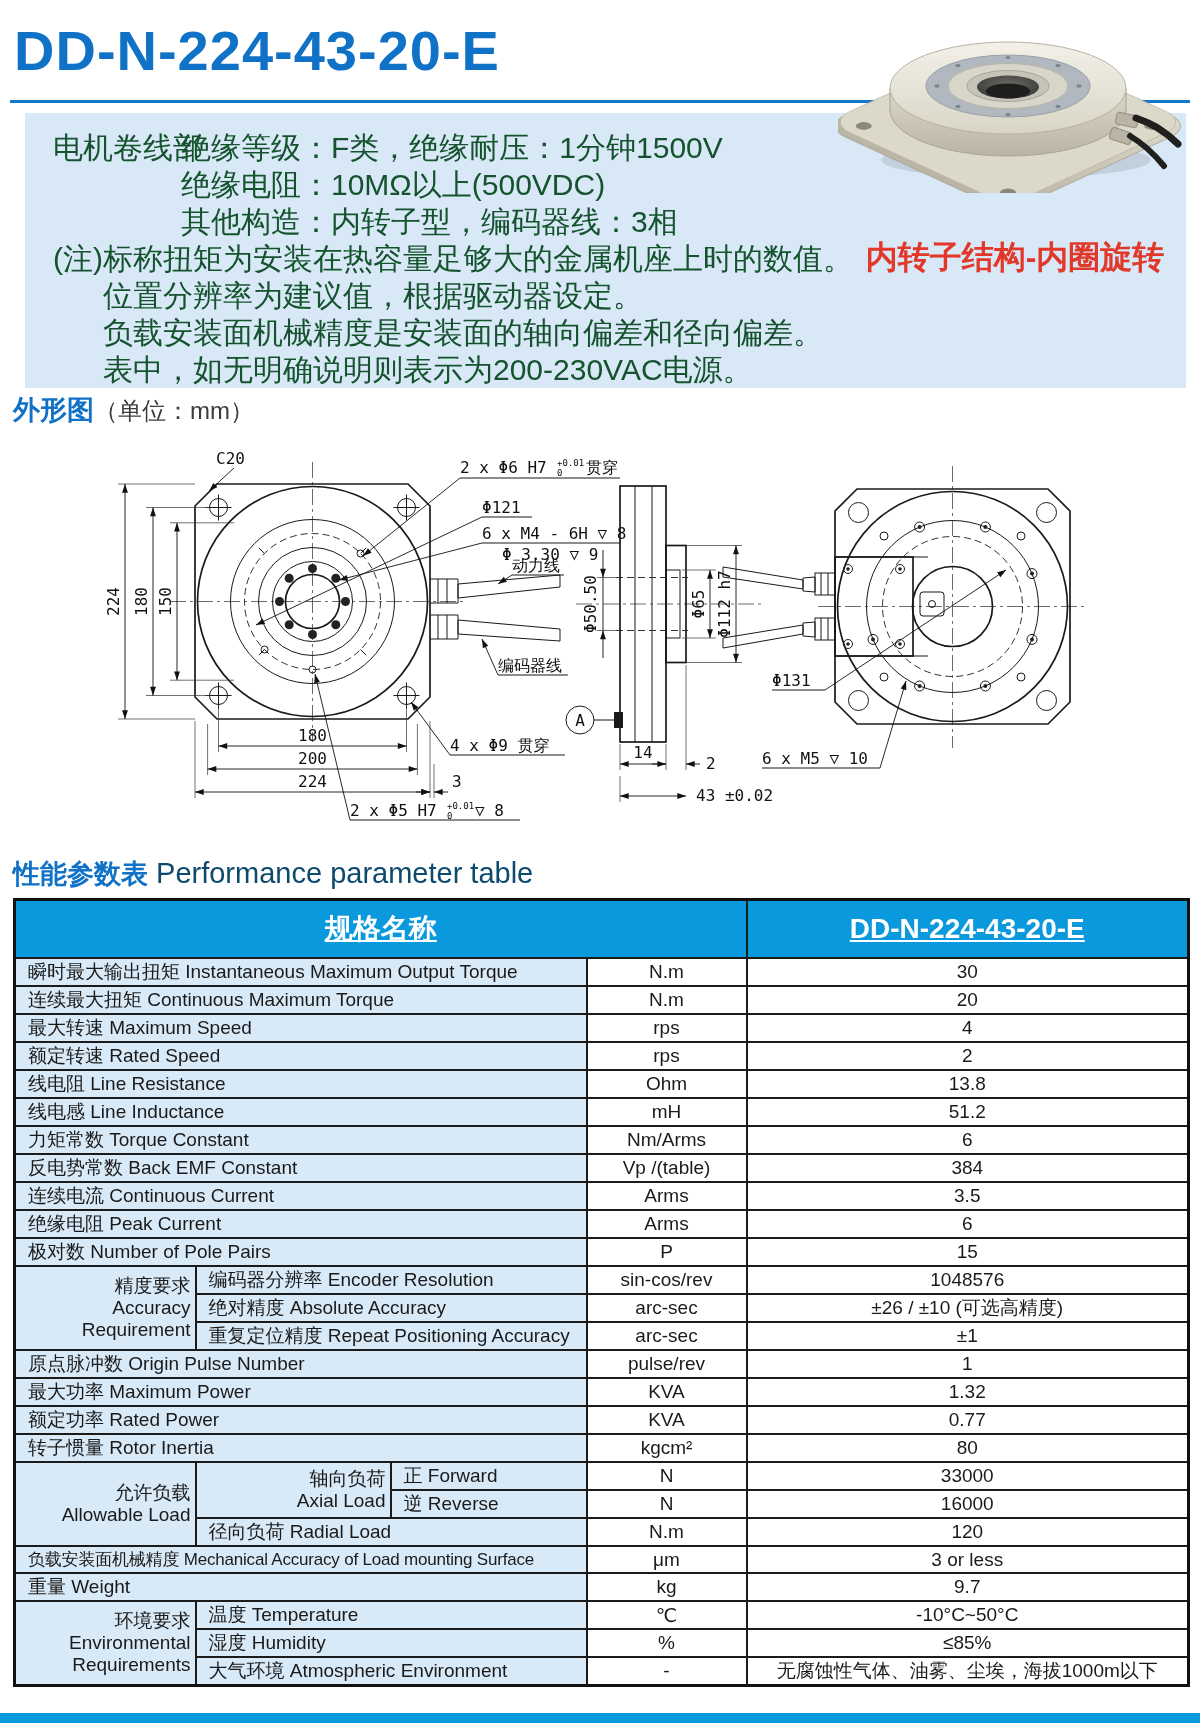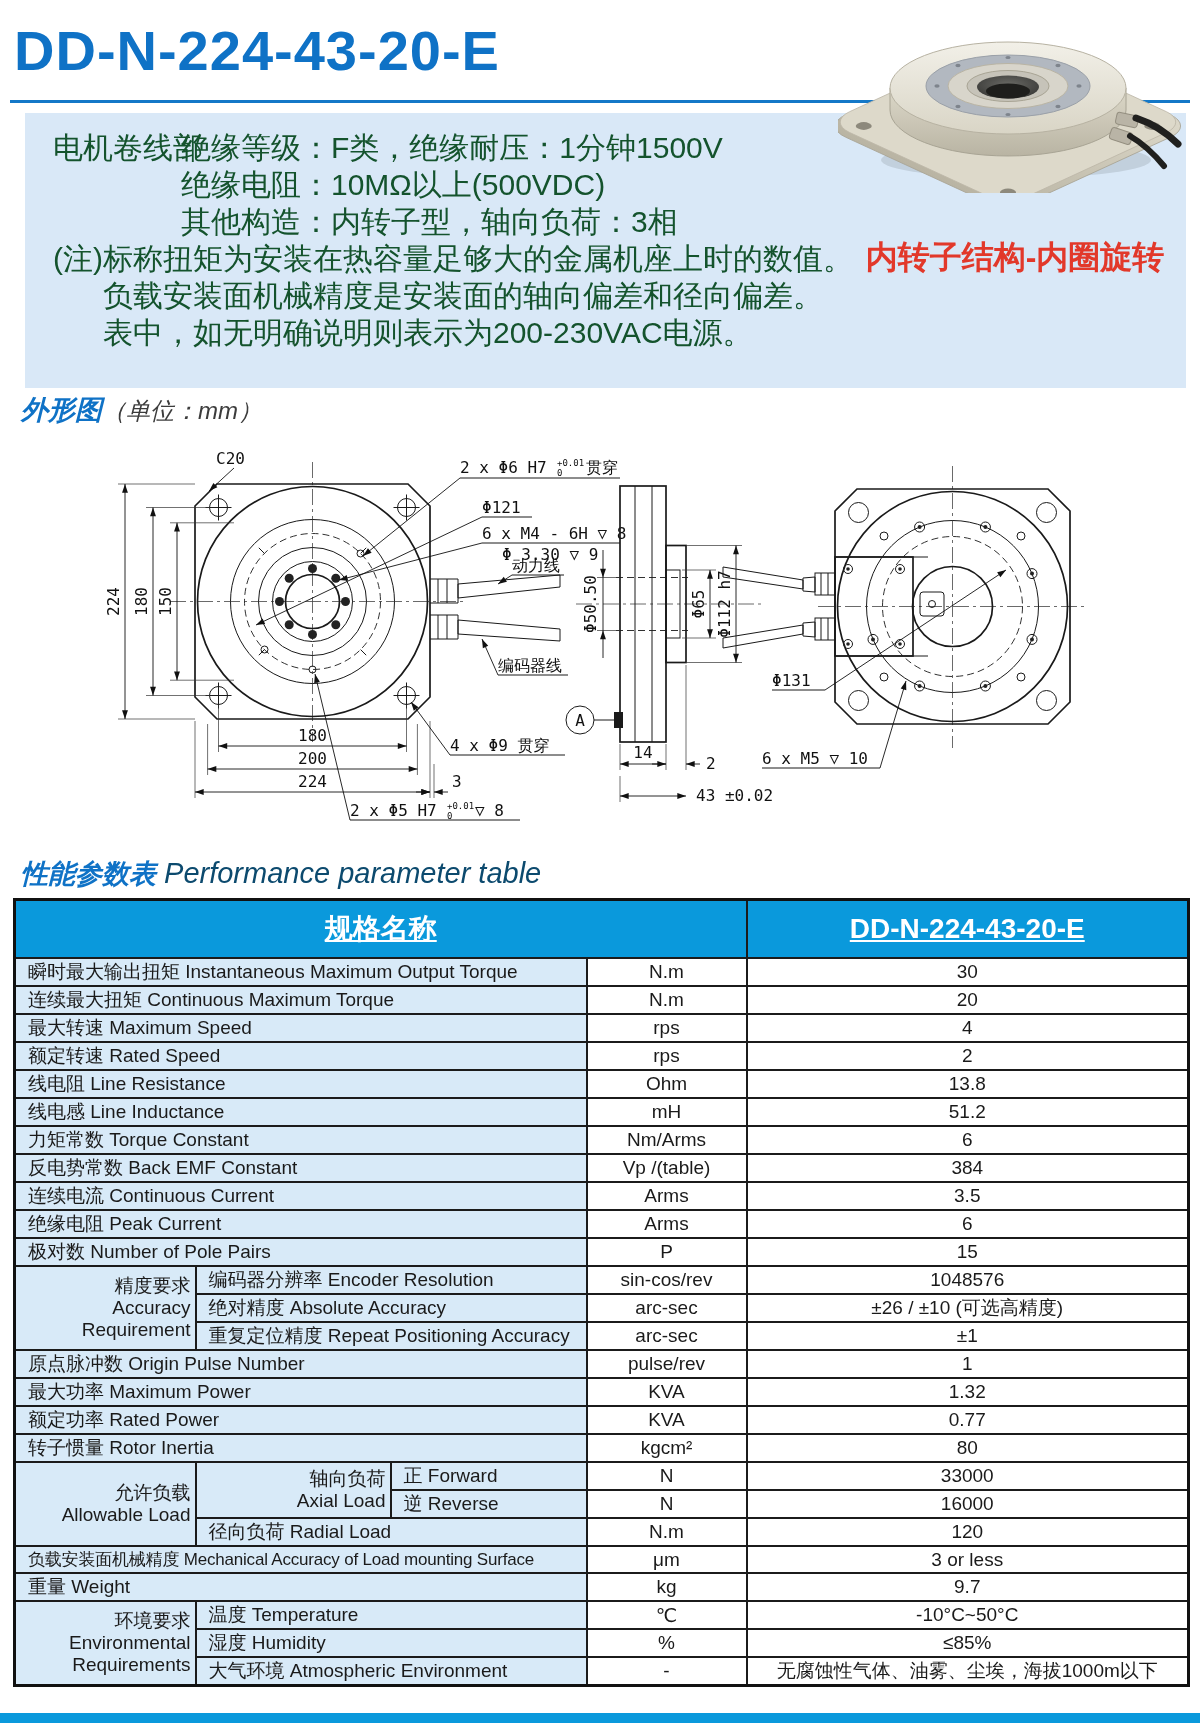--- a/index.html
+++ b/index.html
@@ -17,21 +17,21 @@
   .iline{display:flex;white-space:nowrap;}
   .iline .lbl-a{width:128px;flex:0 0 128px;}
   .iline .lbl-b{width:50px;flex:0 0 50px;}
 
   
   .product{position:absolute;left:838px;top:8px;width:345px;height:185px;}
   .product-caption{position:absolute;left:845px;top:236px;width:340px;text-align:center;
         font-size:32px;font-weight:bold;color:#e2382a;}
 
   
-  .sec-head{position:absolute;left:21px;white-space:nowrap;font-style:italic;}
+  .sec-head{position:absolute;left:13px;white-space:nowrap;}
   .sec-head .zh{font-size:27px;font-weight:bold;color:#0f72c6;}
   .sec-head .suffix{font-size:24px;color:#3c3c3c;}
   .sec-head .en{font-size:29px;color:#0c4a6e;}
   #outline-head{top:392px;}
   #table-head{top:856px;}
 
   
   .drawing{position:absolute;left:20px;top:424px;width:1160px;height:402px;}
   .drawing svg{display:block;}
   .o2{fill:none;stroke:#1a1a1a;stroke-width:1.7;}
@@ -72,28 +72,29 @@
       <div class="iline">
           <span class="lbl-a">电机卷线部</span>
           <span>绝缘等级：F类，绝缘耐压：1分钟1500V</span>
         </div>
       <div class="iline">
           <span class="lbl-a"></span>
           <span>绝缘电阻：10MΩ以上(500VDC)</span>
         </div>
       <div class="iline">
           <span class="lbl-a"></span>
-          <span>其他构造：内转子型，轴向负荷：3相</span>
+          <span>其他构造：内转子型，编码器线：3相</span>
         </div>
       <div class="iline">
           <span class="lbl-b">(注)</span>
           <span>标称扭矩为安装在热容量足够大的金属机座上时的数值。</span>
         </div>
       <div class="iline">
           <span class="lbl-b"></span>
+          <span>位置分辨率为建议值，根据驱动器设定。</span>
         </div>
       <div class="iline">
           <span class="lbl-b"></span>
           <span>负载安装面机械精度是安装面的轴向偏差和径向偏差。</span>
         </div>
       <div class="iline">
           <span class="lbl-b"></span>
           <span>表中，如无明确说明则表示为200-230VAC电源。</span>
         </div>
     </div>

